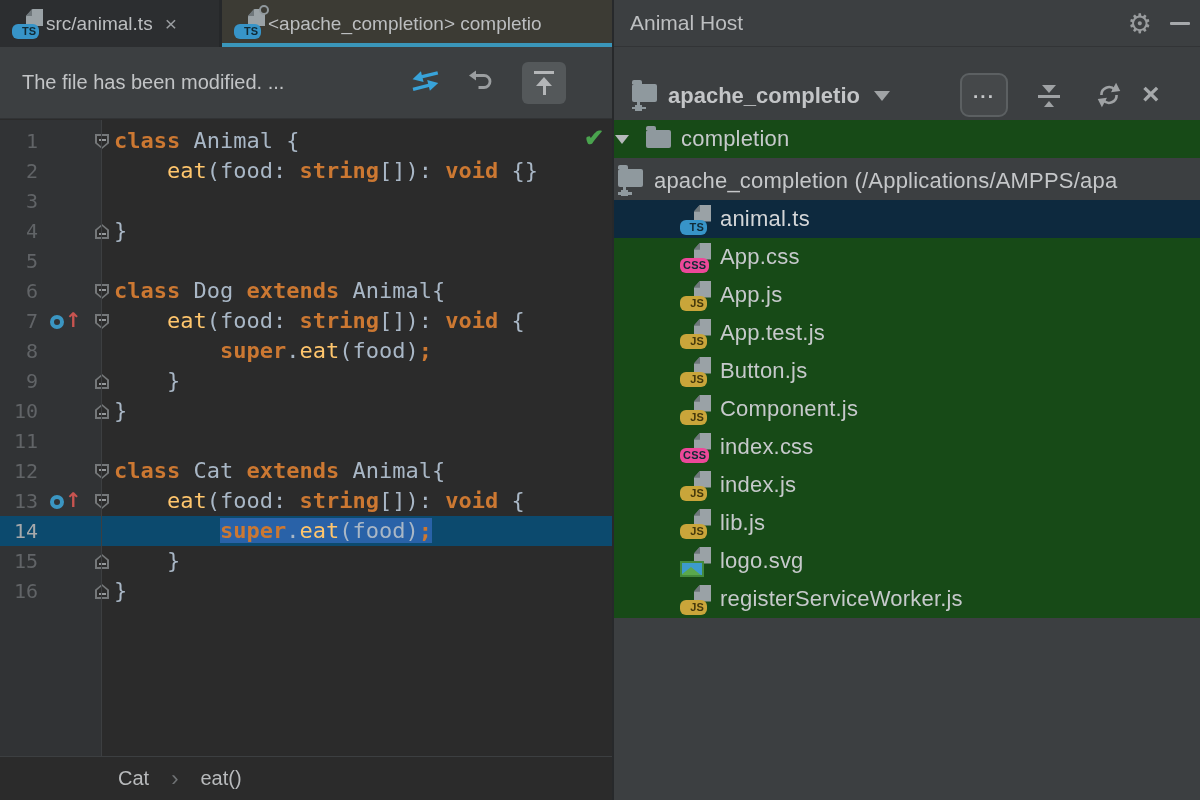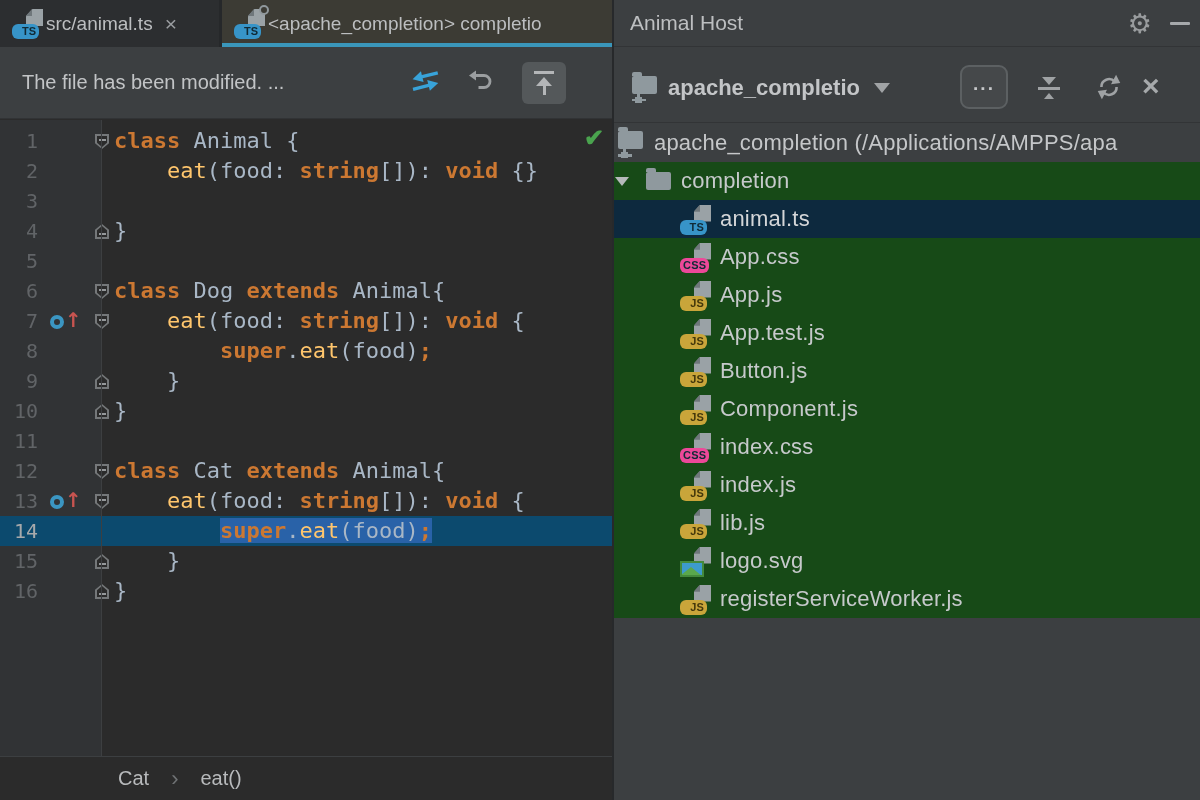--- a/index.html
+++ b/index.html
@@ -86,21 +86,21 @@
   .crumbs .sep{color:#6f7274;margin:0 22px;font-size:22px;}
 
   
   .rpanel{position:absolute;left:612px;top:0;width:588px;height:800px;background:#3c3f41;border-left:2px solid #27292b;}
   .rp-header{position:absolute;left:0;top:0;right:0;height:47px;border-bottom:1px solid #323436;
              display:flex;align-items:center;color:#bdbfc1;font-size:21px;}
   .rp-header .ttl{margin-left:16px;}
   .gear{position:absolute;right:48px;top:8px;color:#999c9e;font-size:27px;font-family:"DejaVu Sans",sans-serif;}
   .hidebar{position:absolute;right:10px;top:22px;width:20px;height:3px;background:#a6a9ab;border-radius:1px;}
 
-  .rp-toolbar{position:absolute;left:0;top:52px;right:0;height:71px;border-bottom:1px solid #323436;text-decoration:underline;}
+  .rp-toolbar{position:absolute;left:0;top:60px;right:0;height:71px;border-bottom:1px solid #323436;text-decoration:underline;}
   .server{position:absolute;left:18px;top:0;height:71px;display:flex;align-items:center;}
   .folder{position:relative;width:25px;height:18px;background:#8f999e;border-radius:2px;}
   .folder::before{content:"";position:absolute;left:0;top:-4px;width:10px;height:4px;background:#8f999e;
                   border-radius:2px 2px 0 0;}
   .rfolder{position:relative;width:26px;height:28px;flex:none;}
   .rfolder .folder{position:absolute;left:0;top:2px;}
   .rfolder .stem{position:absolute;left:5px;top:20px;width:2.5px;height:6px;background:#8f999e;}
   .rfolder .stembar{position:absolute;left:0;top:25px;width:14px;height:2.5px;background:#8f999e;}
   .rfolder .stemnode{position:absolute;left:3px;top:23px;width:6.5px;height:6px;background:#8f999e;}
   .server .name{margin-left:10px;color:#c3c5c7;font-size:22px;font-weight:bold;}
@@ -348,34 +348,34 @@
           <path d="M5 12 A7 7 0 0 1 17.3 7.2" fill="none" stroke="#9fa2a4" stroke-width="2.4"></path>
           <path d="M19 12 A7 7 0 0 1 6.7 16.8" fill="none" stroke="#9fa2a4" stroke-width="2.4"></path>
           <polygon points="0,-4.5 5,2.5 -5,2.5" fill="#9fa2a4" transform="translate(18.4,6.2) rotate(118)"></polygon>
           <polygon points="0,-4.5 5,2.5 -5,2.5" fill="#9fa2a4" transform="translate(5.6,17.8) rotate(-62)"></polygon>
         </svg>
       </span>
       <span class="rp-close">×</span>
     </div>
 
     <div class="rp-tree">
+      <div class="trow folderrow">
+        <span class="tchev"></span>
+        <span class="folder"></span>
+        <span class="fname">completion</span>
+      </div>
       <div class="trow rootrow">
         <span class="rfolder">
           <span class="folder"></span>
             <span class="stem"></span>
             <span class="stembar"></span>
             <span class="stemnode"></span>
         </span>
         <span class="rname">apache_completion (/Applications/AMPPS/apa</span>
       </div>
-      <div class="trow folderrow">
-        <span class="tchev"></span>
-        <span class="folder"></span>
-        <span class="fname">completion</span>
-      </div>
       <div id="tree-files">
           <div class="trow selected">
             <span class="indent"></span>
             <span class="ficon">
               <i class="pg"></i>
               <i class="fold"></i>
               <i class="bdg ts">TS</i>
             </span>
             <span class="fname">animal.ts</span>
           </div>

